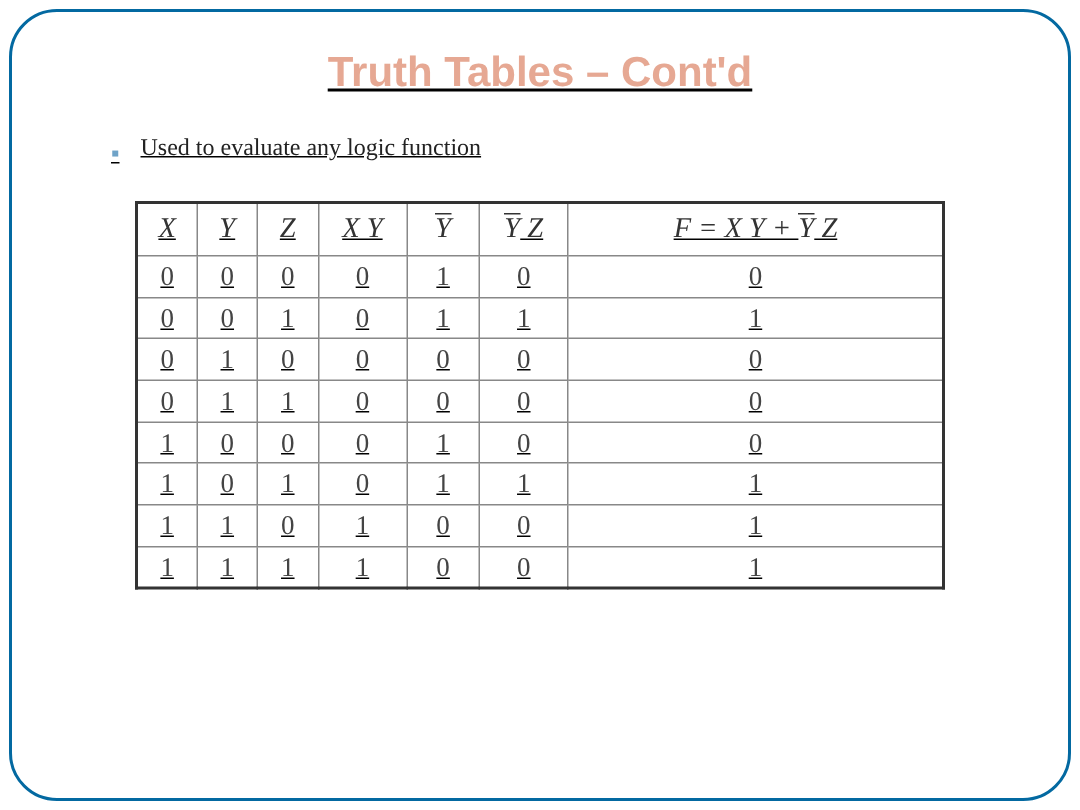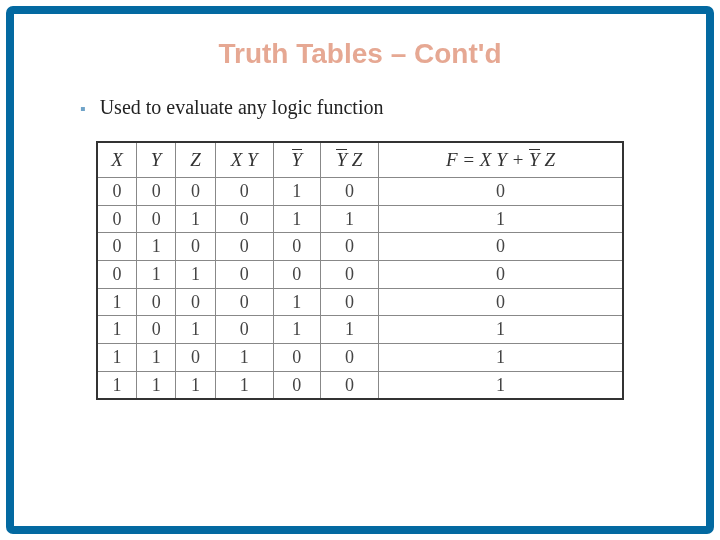--- a/index.html
+++ b/index.html
@@ -9,41 +9,42 @@
       background: #fff;
       font-family: Georgia, 'Times New Roman', serif;
       position: relative;
     }
     .slide-frame {
       position: absolute;
       top: 6px;
       left: 6px;
       right: 6px;
       bottom: 6px;
-      border: 8px solid #0369a1;
-      border-radius: 7px;
+      border: 2px solid #0369a1;
+      border-radius: 32px;
+      text-decoration: underline;
     }
     .content {
       padding: 24px 60px 20px 60px;
     }
     .title {
       font-family: Verdana, Tahoma, sans-serif;
       color: #e6a893;
       font-size: 28px;
       font-weight: bold;
       text-align: center;
       margin-bottom: 26px;
     }
     .bullets {
       list-style: none;
       margin-left: 6px;
       margin-bottom: 22px;
     }
     .bullets li {
-      font-size: 20px;
+      font-size: 16px;
       color: #222;
       margin-bottom: 8px;
       display: flex;
       align-items: flex-start;
     }
     .bullets li::before {
       content: '▪';
       color: #6fa3c8;
       font-size: 16px;
       margin-right: 14px;

